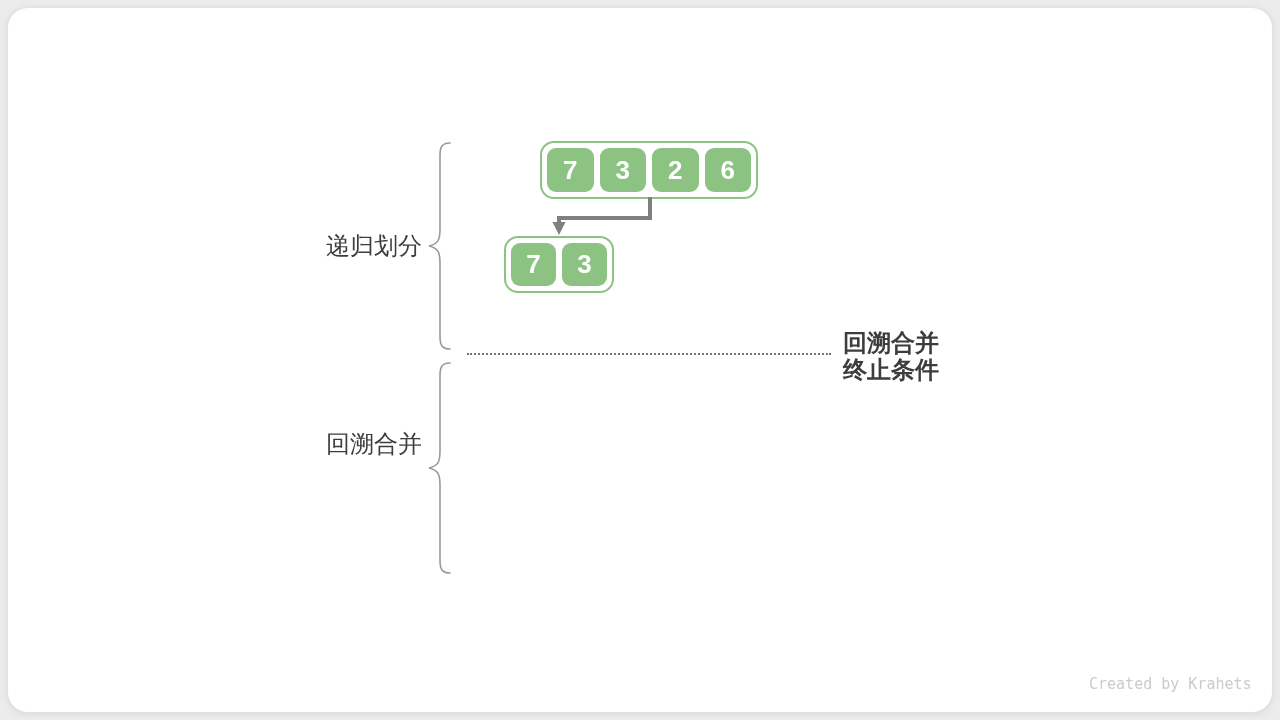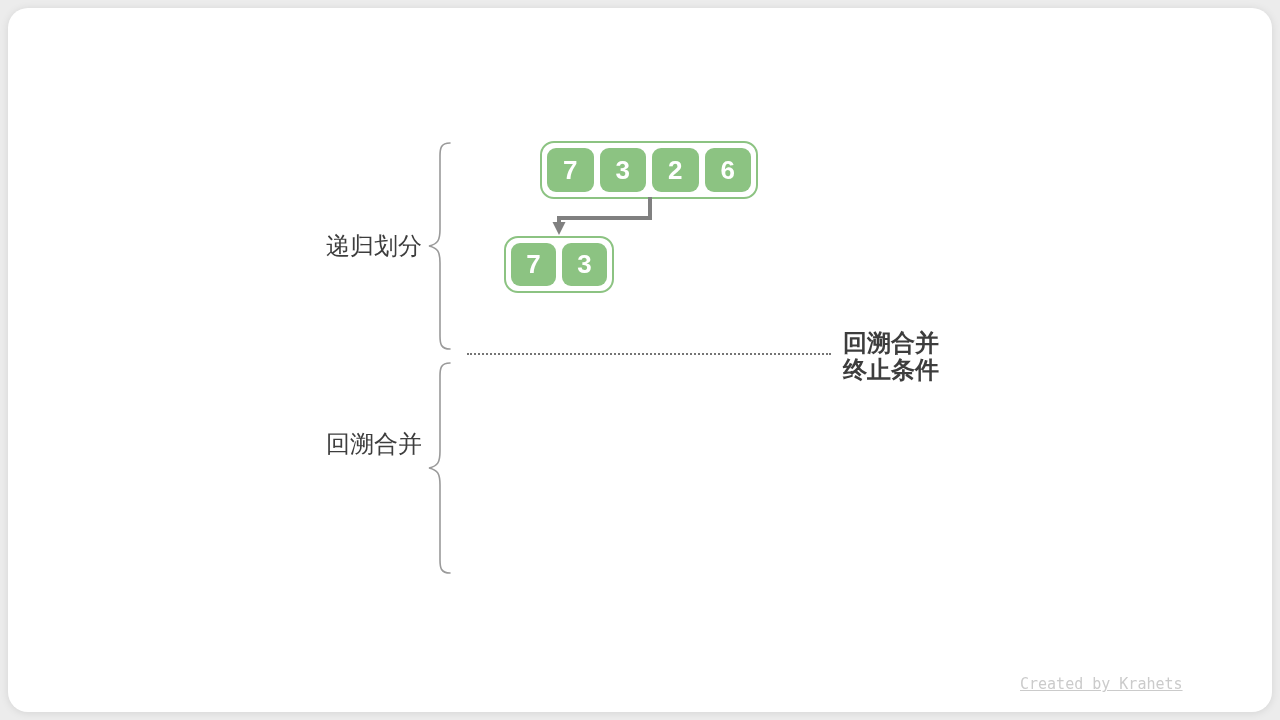--- a/index.html
+++ b/index.html
@@ -126,13 +126,13 @@
   <div class="array-cell">3</div>
 </div>
 
 <div class="abs dotted-divider" style="left:467px; top:353px; width:364px;"></div>
 
 <div class="abs annotation" style="left:843px; top:329px;">
   <div>回溯合并</div>
   <div>终止条件</div>
 </div>
 
-<div class="abs watermark" style="left:1020px; top:675px;text-decoration:underline;">Created by Krahets</div>
+<div class="abs watermark" style="left:1089px; top:675px;">Created by Krahets</div>
 
 </body></html>

